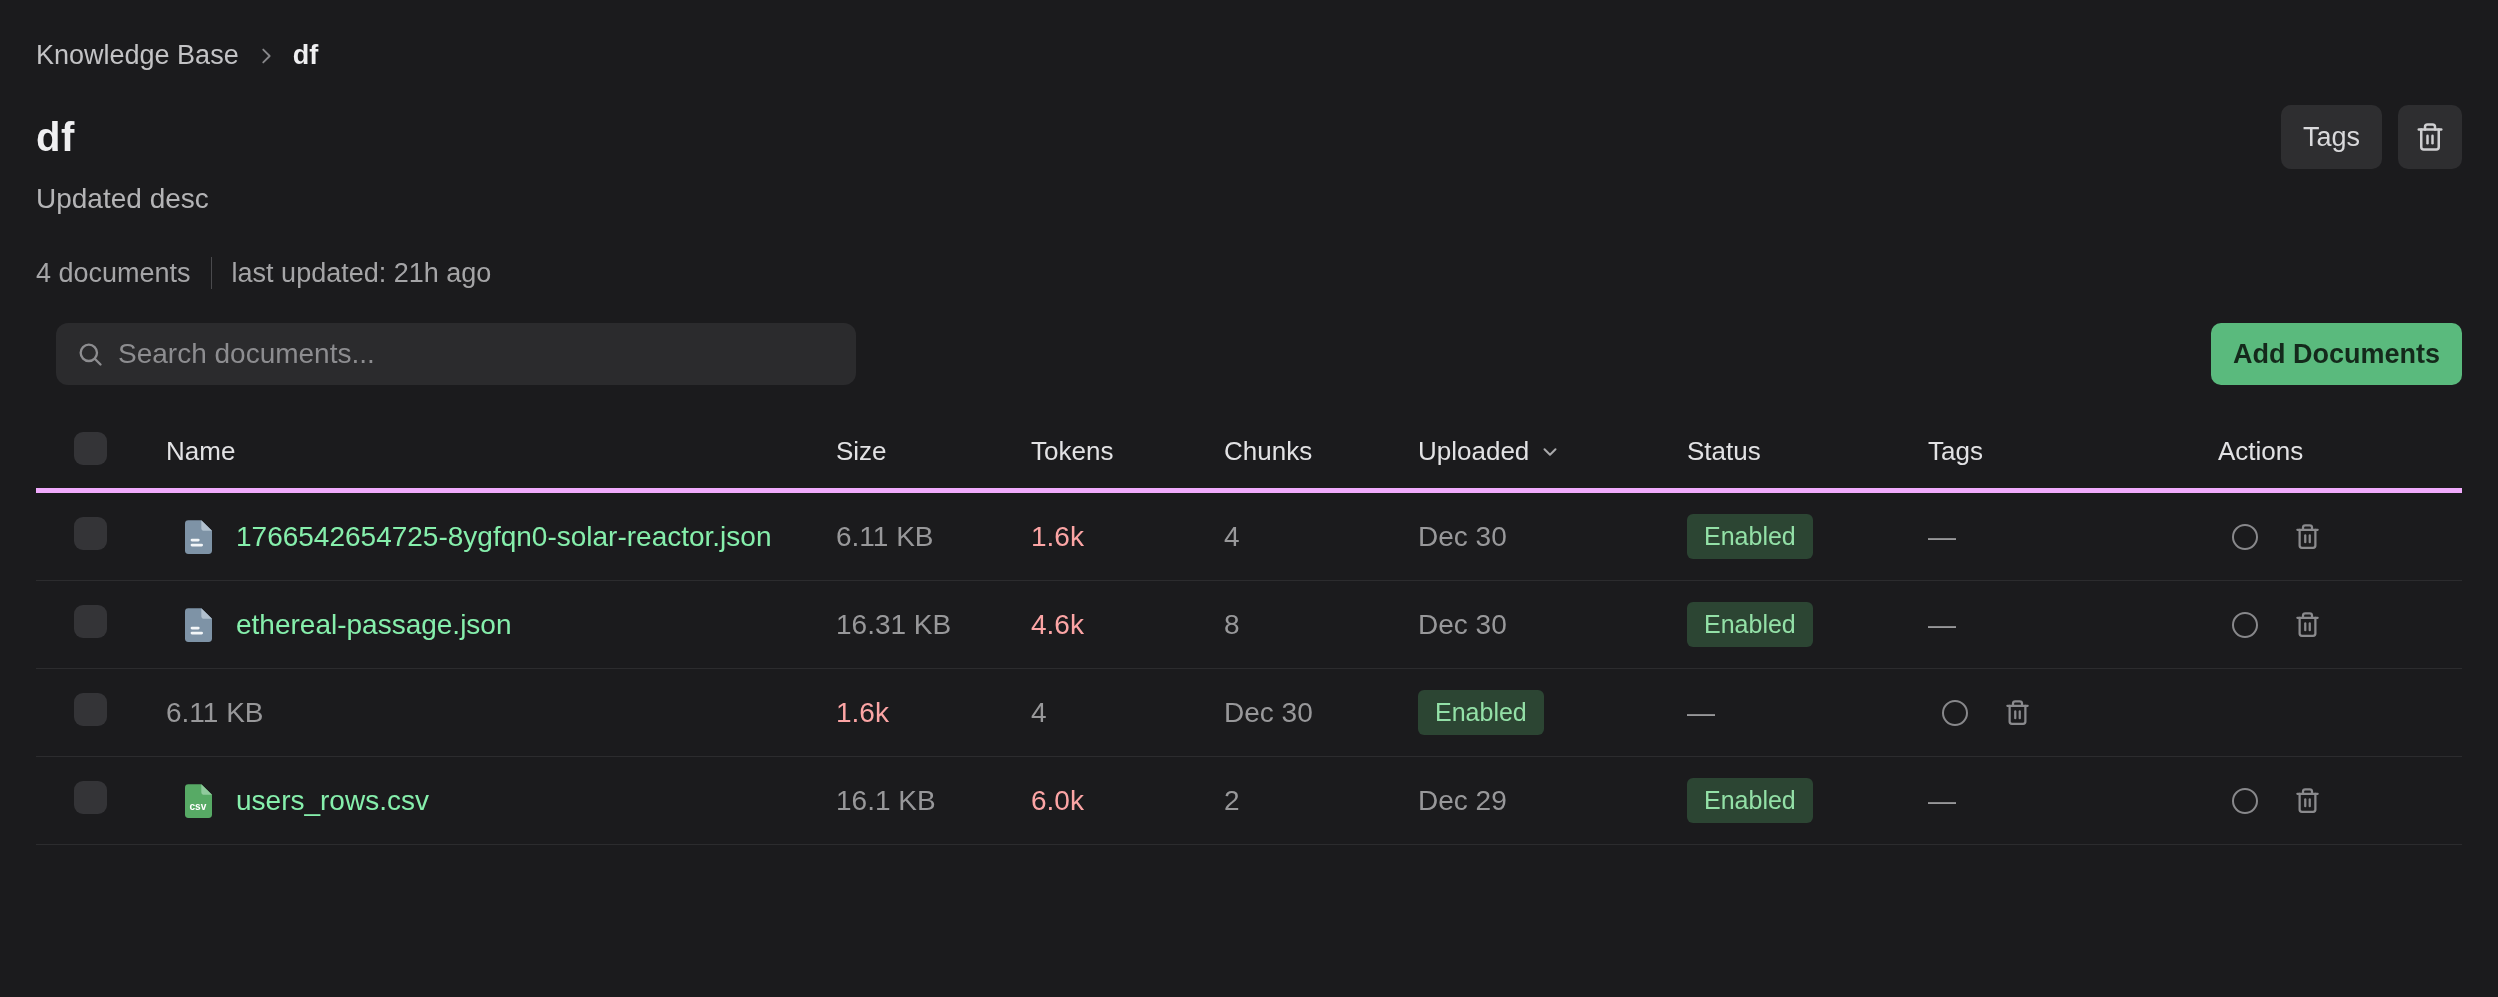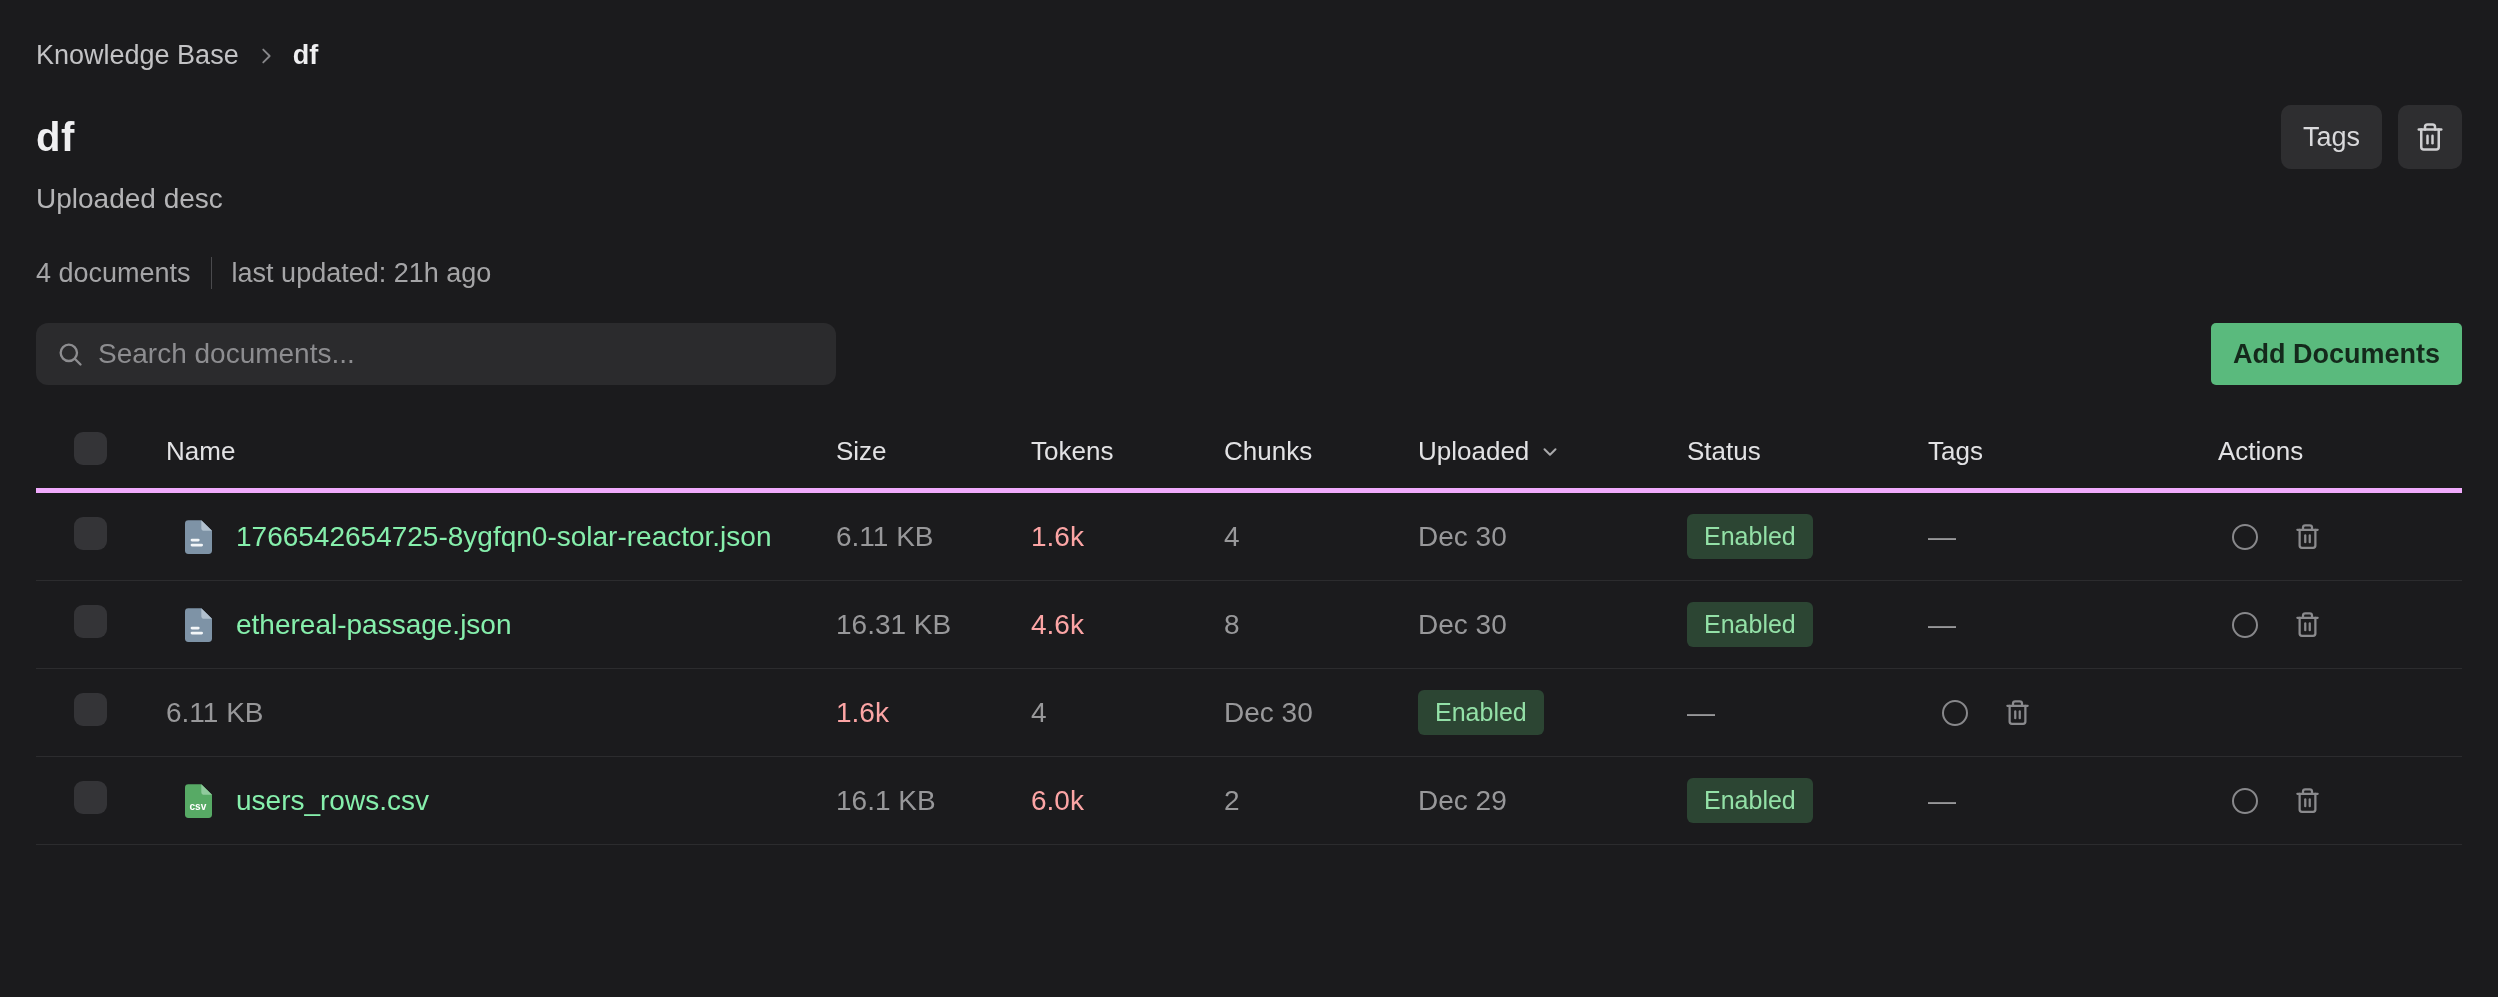--- a/index.html
+++ b/index.html
@@ -31,33 +31,33 @@
   .icon-btn { width:64px; padding:0; }
   .icon-btn svg { width:30px; height:30px; stroke:#cfcfd1; stroke-width:2; fill:none; stroke-linecap:round; stroke-linejoin:round; }
 
   .page-desc { margin-top:14px; font-size:28px; color:#b4b4b6; }
 
   
   .meta-line { margin-top:42px; display:flex; align-items:center; gap:20px; font-size:27px; color:#a5a5a7; }
   .meta-divider { width:1px; height:32px; background:#4a4a4d; }
 
   
-  .toolbar { margin-top:34px; display:flex; align-items:center; justify-content:space-between; }
+  .toolbar { margin-top:34px; display:flex; align-items:center; justify-content:space-between;margin-left:20px; }
   .search-box {
     width:800px; height:62px; background:#2b2b2d; border-radius:12px;
     display:flex; align-items:center; padding:0 20px; gap:14px;
   }
   .search-box svg { width:28px; height:28px; stroke:#8d8d90; stroke-width:2; fill:none; stroke-linecap:round; flex:none; }
   .search-box input {
     background:transparent; border:none; outline:none; flex:1;
     font-size:28px; color:#e5e5e7; font-family:inherit;
   }
   .search-box input::placeholder { color:#8d8d90; }
   .primary-btn {
-    height:62px; padding:0 22px; border:none; border-radius:5px; cursor:pointer;
+    height:62px; padding:0 22px; border:none; border-radius:10px; cursor:pointer;
     background:var(--accent-green,#5aba7d); color:#14291b;
     font-size:27px; font-weight:700; font-family:inherit;
   }
 
   
   .doc-table { margin-top:30px; }
   .trow, .thead {
     display:grid;
     grid-template-columns:130px 670px 195px 193px 194px 269px 241px 290px 1fr;
     align-items:center;
@@ -126,21 +126,21 @@
               <path d="M19 6v14a2 2 0 0 1-2 2H7a2 2 0 0 1-2-2V6"></path>
               <path d="M8 6V4a2 2 0 0 1 2-2h4a2 2 0 0 1 2 2v2"></path>
               <line x1="10" y1="11" x2="10" y2="17"></line>
               <line x1="14" y1="11" x2="14" y2="17"></line>
             </svg>
         </span>
       </button>
     </div>
   </div>
 
-  <div class="page-desc">Uploaded desc</div>
+  <div class="page-desc">Updated desc</div>
 
   <div class="meta-line">
     <span>4 documents</span>
     <span class="meta-divider"></span>
     <span>last updated: 21h ago</span>
   </div>
 
   <div class="toolbar">
     <div class="search-box">
       <svg viewBox="0 0 24 24">

